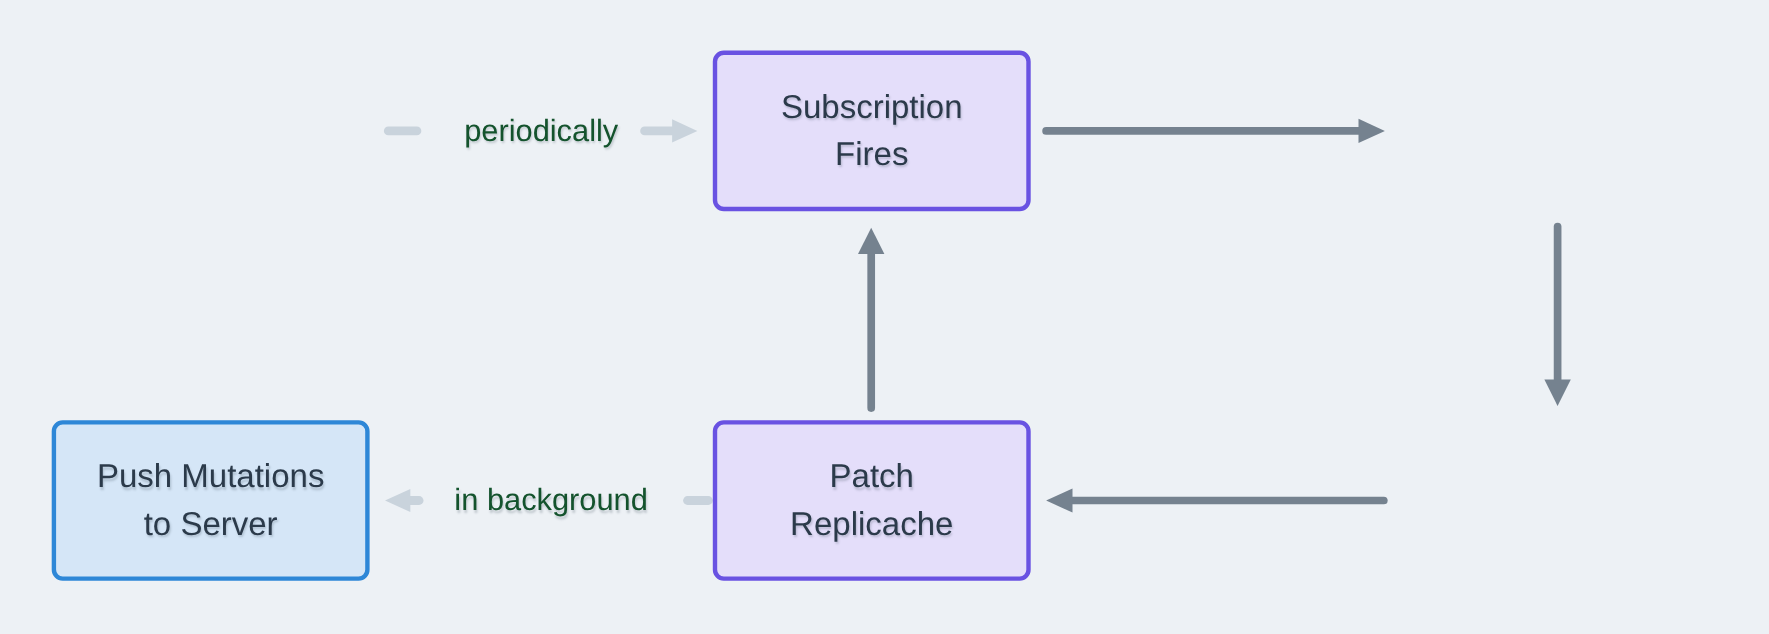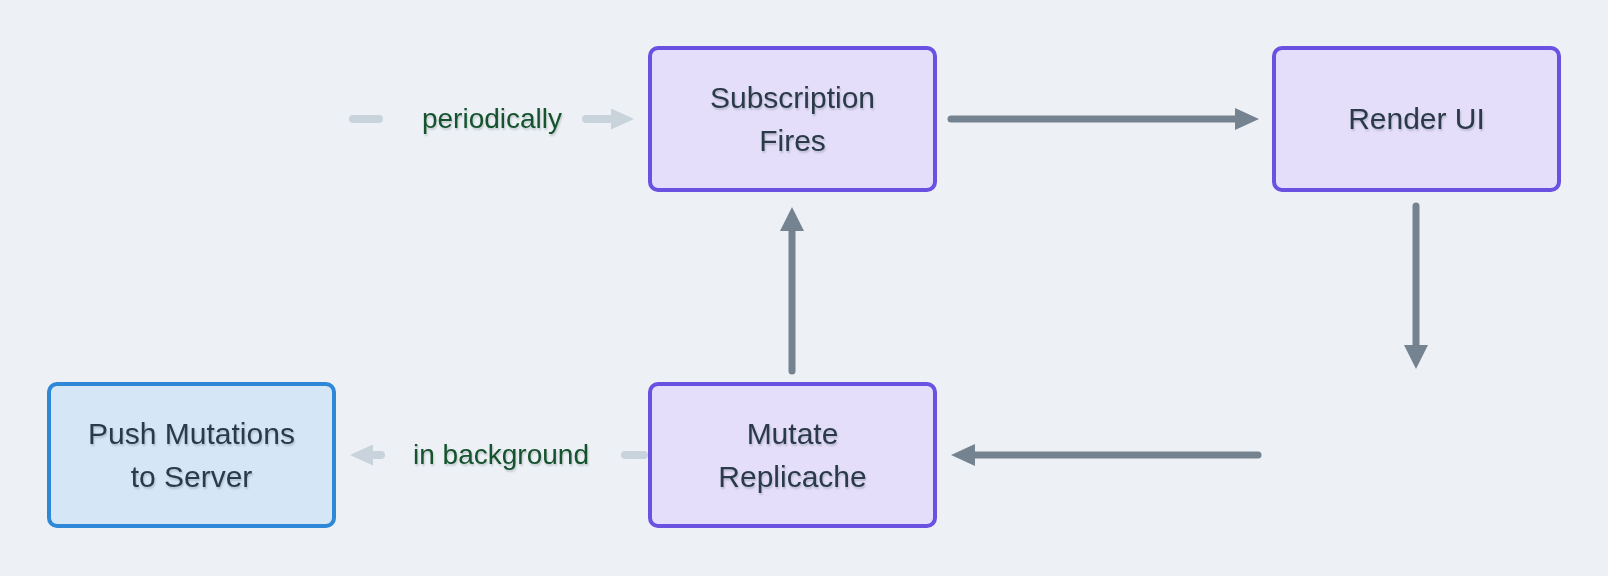--- a/index.html
+++ b/index.html
@@ -103,31 +103,28 @@
       <polygon points="792,207 780,231 804,231"></polygon>
     </g>
   </svg>
 
 
   <div class="node purple" style="left:648px; top:46px;">
     <span class="node-label">Subscription
 Fires</span>
   </div>
 
-  <div class="node purple" style="left:1272px; top:46px;">
-    <span class="node-label">Render UI</span>
-  </div>
 
   <div class="node blue" style="left:47px; top:382px;">
     <span class="node-label">Push Mutations
 to Server</span>
   </div>
 
   <div class="node purple" style="left:648px; top:382px;">
-    <span class="node-label">Mutate
+    <span class="node-label">Patch
 Replicache</span>
   </div>
 
 
   <div class="edge-label" style="left:492px; top:119px;">periodically</div>
 
   <div class="edge-label" style="left:501px; top:455px;">in background</div>
 
 </div>
 

